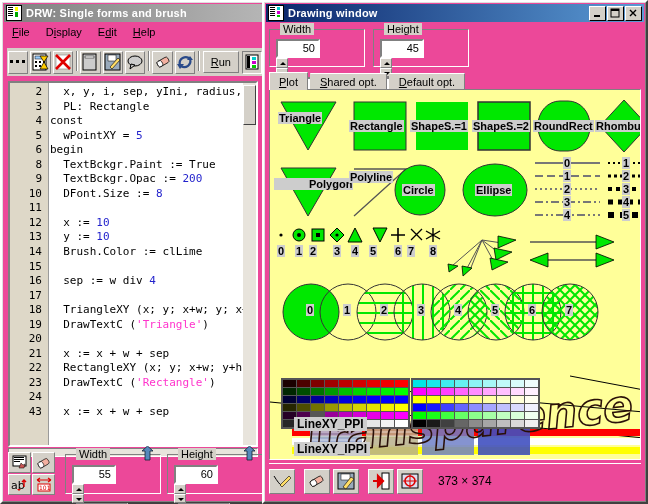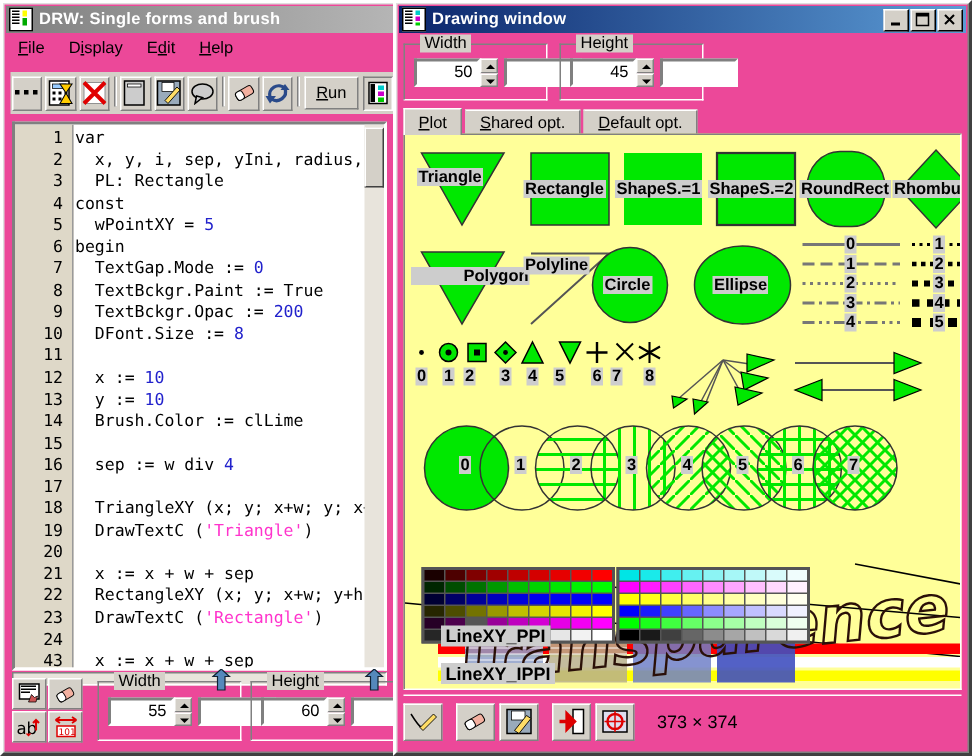--- a/index.html
+++ b/index.html
@@ -57,21 +57,21 @@
 
   
   .lbottom{position:absolute;left:5px;right:5px;bottom:5px;height:46px;}
   .ministack{position:absolute;left:1px;top:1px;width:48px;height:44px;display:flex;flex-wrap:wrap;}
   .mbtn{width:23px;height:21px;margin:0 1px 1px 0;background:#d4d0c8;
         border:1px solid;border-color:#ffffff #808080 #808080 #ffffff;box-sizing:border-box;
         display:flex;align-items:center;justify-content:center;position:relative;}
   .grp{position:absolute;top:3px;height:40px;border:1px solid;
         border-color:#808080 #ffffff #ffffff #808080;box-sizing:border-box;}
   .grp>.lbl{position:absolute;top:-7px;left:10px;background:#d4d0c8;padding:0 3px;font-size:11px;}
-  .spin{position:absolute;left:6px;top:10px;display:flex;align-items:stretch;}
+  .spin{position:absolute;left:6px;top:10px;display:flex;align-items:stretch;flex-direction:column;}
   .spin .fld{width:44px;height:19px;background:#fff;border:2px solid;
         border-color:#808080 #ffffff #ffffff #808080;box-sizing:border-box;
         text-align:right;padding-right:3px;font-size:11px;line-height:15px;}
   .spin .arrows{width:12px;height:19px;display:flex;flex-direction:column;}
   .spin .arrows div{flex:1;background:#d4d0c8;border:1px solid;
         border-color:#ffffff #808080 #808080 #ffffff;box-sizing:border-box;position:relative;}
   .spin .arrows div:before{content:"";position:absolute;left:3px;top:3px;
         border-left:3px solid transparent;border-right:3px solid transparent;}
   .spin .arrows div:nth-child(1):before{border-bottom:3px solid #000;}
   .spin .arrows div:nth-child(2):before{border-top:3px solid #000;}
@@ -210,27 +210,25 @@
         <rect x="8" y="3" width="4" height="3" fill="#0cc"></rect>
             <rect x="8" y="7" width="4" height="3" fill="#c0c"></rect>
         <rect x="8" y="11" width="4" height="3" fill="#0c0"></rect>
           </svg>
       </div>
     </div>
 
     <div class="code-area">
       <div class="gutter"></div>
       <div class="codelines" id="codelines">
-          <span class="cl"><span class="ln">1</span><span class="tx">var</span></span>
           <span class="cl"><span class="ln">2</span><span class="tx">  x, y, i, sep, yIni, radius,</span></span>
           <span class="cl"><span class="ln">3</span><span class="tx">  PL: Rectangle</span></span>
           <span class="cl"><span class="ln">4</span><span class="tx">const</span></span>
           <span class="cl"><span class="ln">5</span><span class="tx">  wPointXY = <span class="num">5</span></span></span>
           <span class="cl"><span class="ln">6</span><span class="tx">begin</span></span>
-          <span class="cl"><span class="ln">7</span><span class="tx">  TextGap.Mode := <span class="num">0</span></span></span>
           <span class="cl"><span class="ln">8</span><span class="tx">  TextBckgr.Paint := True</span></span>
           <span class="cl"><span class="ln">9</span><span class="tx">  TextBckgr.Opac := <span class="num">200</span></span></span>
           <span class="cl"><span class="ln">10</span><span class="tx">  DFont.Size := <span class="num">8</span></span></span>
           <span class="cl"><span class="ln">11</span><span class="tx"></span></span>
           <span class="cl"><span class="ln">12</span><span class="tx">  x := <span class="num">10</span></span></span>
           <span class="cl"><span class="ln">13</span><span class="tx">  y := <span class="num">10</span></span></span>
           <span class="cl"><span class="ln">14</span><span class="tx">  Brush.Color := clLime</span></span>
           <span class="cl"><span class="ln">15</span><span class="tx"></span></span>
           <span class="cl"><span class="ln">16</span><span class="tx">  sep := w div <span class="num">4</span></span></span>
           <span class="cl"><span class="ln">17</span><span class="tx"></span></span>

